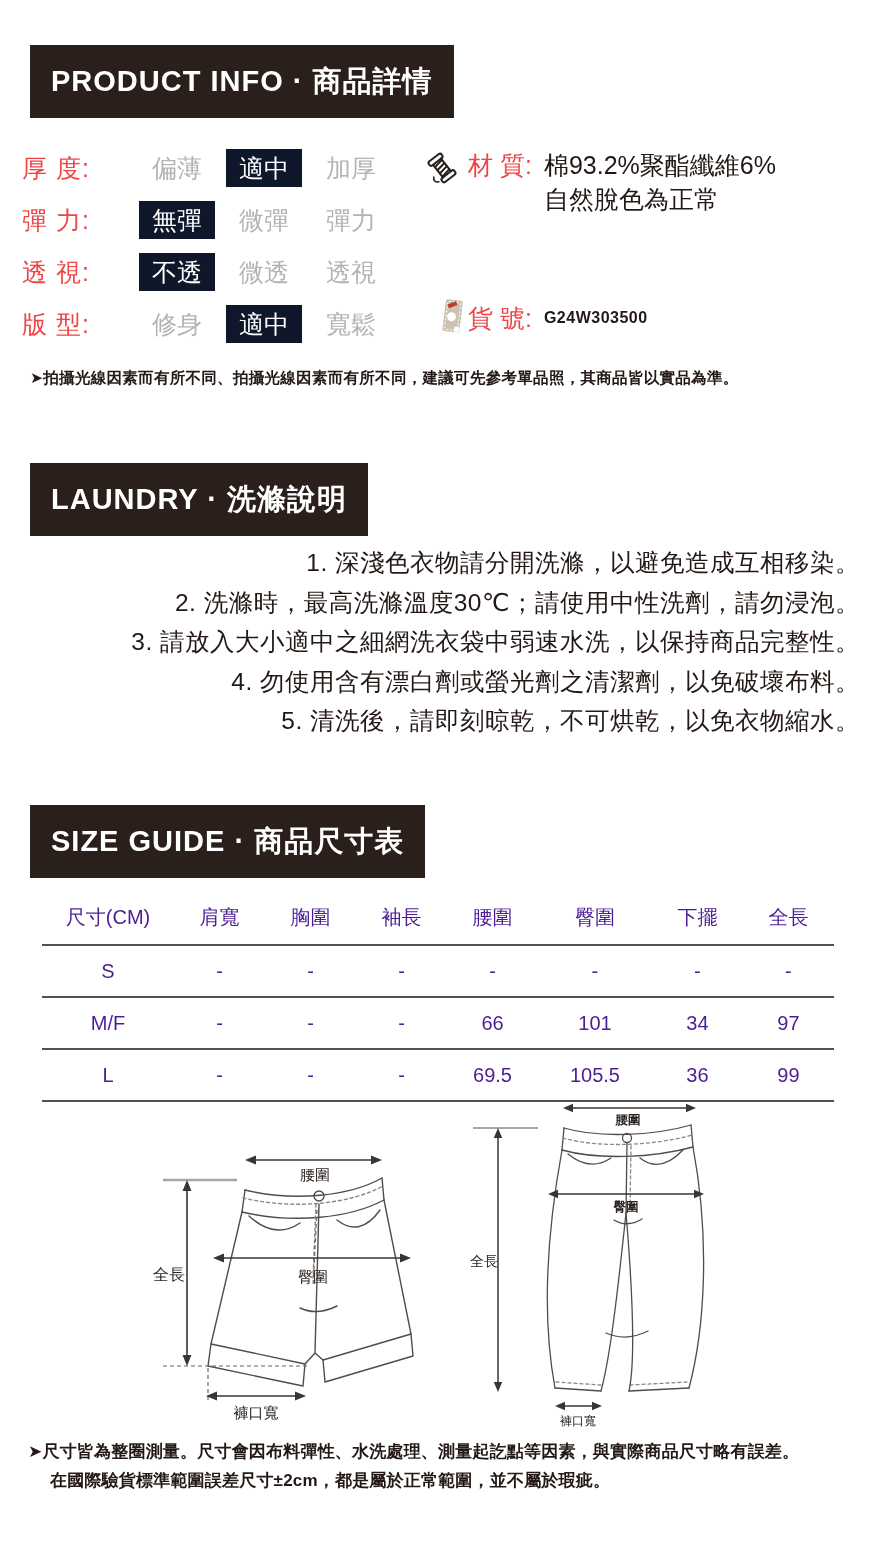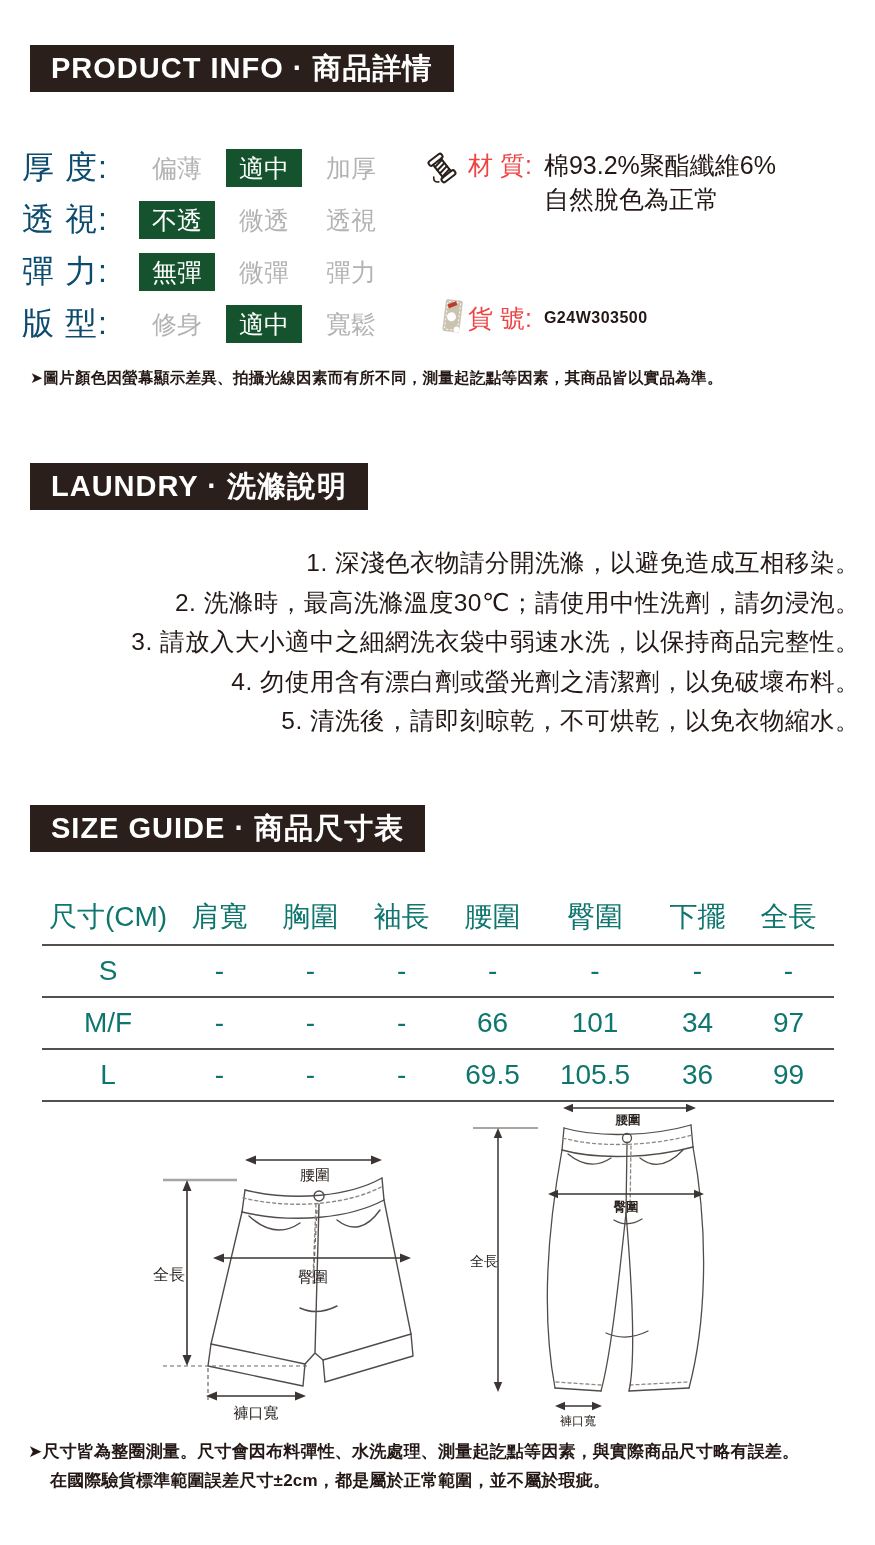--- a/index.html
+++ b/index.html
@@ -3,52 +3,52 @@
 <meta charset="utf-8">
 <style>
   * { margin:0; padding:0; box-sizing:border-box; }
   html,body { background:#fff; }
   .page {
     position:relative; width:875px; height:1545px; background:#ffffff;
     font-family:"Liberation Sans","DejaVu Sans",sans-serif; color:#231815; overflow:hidden;
   }
   .section-header {
     position:absolute; background:#2a1f1b; color:#ffffff; font-weight:bold;
-    font-size:29px; line-height:1; padding:9px 21px; letter-spacing:1px; white-space:nowrap;
+    font-size:29px; line-height:1; padding:22px 21px; letter-spacing:1px; white-space:nowrap;
   }
   #hdr-product { left:30px; top:45px; }
   #hdr-laundry { left:30px; top:463px; }
   #hdr-size    { left:30px; top:805px; }
 
   
   .attributes { position:absolute; left:22px; top:142px; }
   .attr-row { display:flex; align-items:center; height:52px; }
-  .attr-label { width:106px; font-size:32px; color:#0c4a6e; white-space:pre; letter-spacing:1px; }
+  .attr-label { width:106px; font-size:25px; color:#ef4444; white-space:pre; letter-spacing:1px; }
   .attr-opt { display:inline-block; width:76px; height:38px; line-height:38px; text-align:center;
               font-size:25px; color:#b3b3b3; margin-left:11px; }
-  .attr-opt.selected { background:#14532d; color:#ffffff; }
+  .attr-opt.selected { background:#0f172a; color:#ffffff; }
 
   
   .right-info { position:absolute; left:424px; top:148px; width:448px; }
   .info-row { display:flex; align-items:flex-start; }
   .info-icon { flex:0 0 44px; padding-top:2px; }
   .info-label { font-size:25px; color:#ef4444; white-space:pre; margin-right:12px; line-height:34px; }
   .material-lines div { font-size:25px; line-height:34px; color:#231815; }
   #itemno-row { position:absolute; left:0; top:147px; align-items:center;text-align:right; }
   .itemno-value { font-size:16px; font-weight:bold; color:#231815; letter-spacing:0.5px; }
 
   .note-small { position:absolute; left:30px; top:368px; width:830px;
                 font-size:15.5px; font-weight:bold; color:#231815; letter-spacing:0.3px; }
 
   .laundry-list { position:absolute; left:30px; top:543px; width:830px; }
   .laundry-list div { font-size:24.5px; line-height:39.5px; color:#231815; letter-spacing:0.5px;text-align:right; }
 
   
   .size-table { position:absolute; left:42px; top:890px; width:792px; border-collapse:collapse;
-                font-size:28px; color:#0f766e; text-align:center; }
+                font-size:20px; color:#4c1d95; text-align:center; }
   .size-table th { font-weight:normal; height:55px; border-bottom:2px solid #55504c; }
   .size-table td { height:52px; border-bottom:2px solid #55504c; }
   .size-table .c0 { width:132px; }
 
   .diagram { position:absolute; }
   #shorts-diagram { left:145px; top:1148px; }
   #pants-diagram  { left:468px; top:1098px; }
   .diagram text { font-family:"Liberation Sans","DejaVu Sans",sans-serif; fill:#2b2420; }
 
   .note-bottom { position:absolute; left:28px; top:1437px; width:830px;
@@ -63,30 +63,30 @@
   <div class="section-header" id="hdr-product">PRODUCT INFO · 商品詳情</div>
 
   <div class="attributes" id="attribute-rows">
       <div class="attr-row">
         <span class="attr-label">厚 度:</span>
         <span class="attr-opt">偏薄</span>
         <span class="attr-opt selected">適中</span>
         <span class="attr-opt">加厚</span>
       </div>
       <div class="attr-row">
+        <span class="attr-label">彈 力:</span>
+        <span class="attr-opt selected">無彈</span>
+        <span class="attr-opt">微彈</span>
+        <span class="attr-opt">彈力</span>
+      </div>
+      <div class="attr-row">
         <span class="attr-label">透 視:</span>
         <span class="attr-opt selected">不透</span>
         <span class="attr-opt">微透</span>
         <span class="attr-opt">透視</span>
-      </div>
-      <div class="attr-row">
-        <span class="attr-label">彈 力:</span>
-        <span class="attr-opt selected">無彈</span>
-        <span class="attr-opt">微彈</span>
-        <span class="attr-opt">彈力</span>
       </div>
       <div class="attr-row">
         <span class="attr-label">版 型:</span>
         <span class="attr-opt">修身</span>
         <span class="attr-opt selected">適中</span>
         <span class="attr-opt">寬鬆</span>
       </div>
     </div>
 
   <div class="right-info">
@@ -119,21 +119,21 @@
             <circle cx="13.5" cy="20" r="4.5" fill="#ffffff"></circle>
             <circle cx="20" cy="32" r="3" fill="#ffffff"></circle>
           </g>
         </svg>
       </span>
       <span class="info-label">貨 號:</span>
       <span class="itemno-value">G24W303500</span>
     </div>
   </div>
 
-  <p class="note-small">➤圖片顏色因螢幕顯示差異、拍攝光線因素而有所不同，測量起訖點等因素，其商品皆以實品為準。</p>
+  <p class="note-small">➤拍攝光線因素而有所不同、拍攝光線因素而有所不同，建議可先參考單品照，其商品皆以實品為準。</p>
 
   <div class="section-header" id="hdr-laundry">LAUNDRY · 洗滌說明</div>
   <div class="laundry-list" id="laundry-list">
       <div>1. 深淺色衣物請分開洗滌，以避免造成互相移染。</div>
       <div>2. 洗滌時，最高洗滌溫度30℃；請使用中性洗劑，請勿浸泡。</div>
       <div>3. 請放入大小適中之細網洗衣袋中弱速水洗，以保持商品完整性。</div>
       <div>4. 勿使用含有漂白劑或螢光劑之清潔劑，以免破壞布料。</div>
       <div>5. 清洗後，請即刻晾乾，不可烘乾，以免衣物縮水。</div>
     </div>
 

